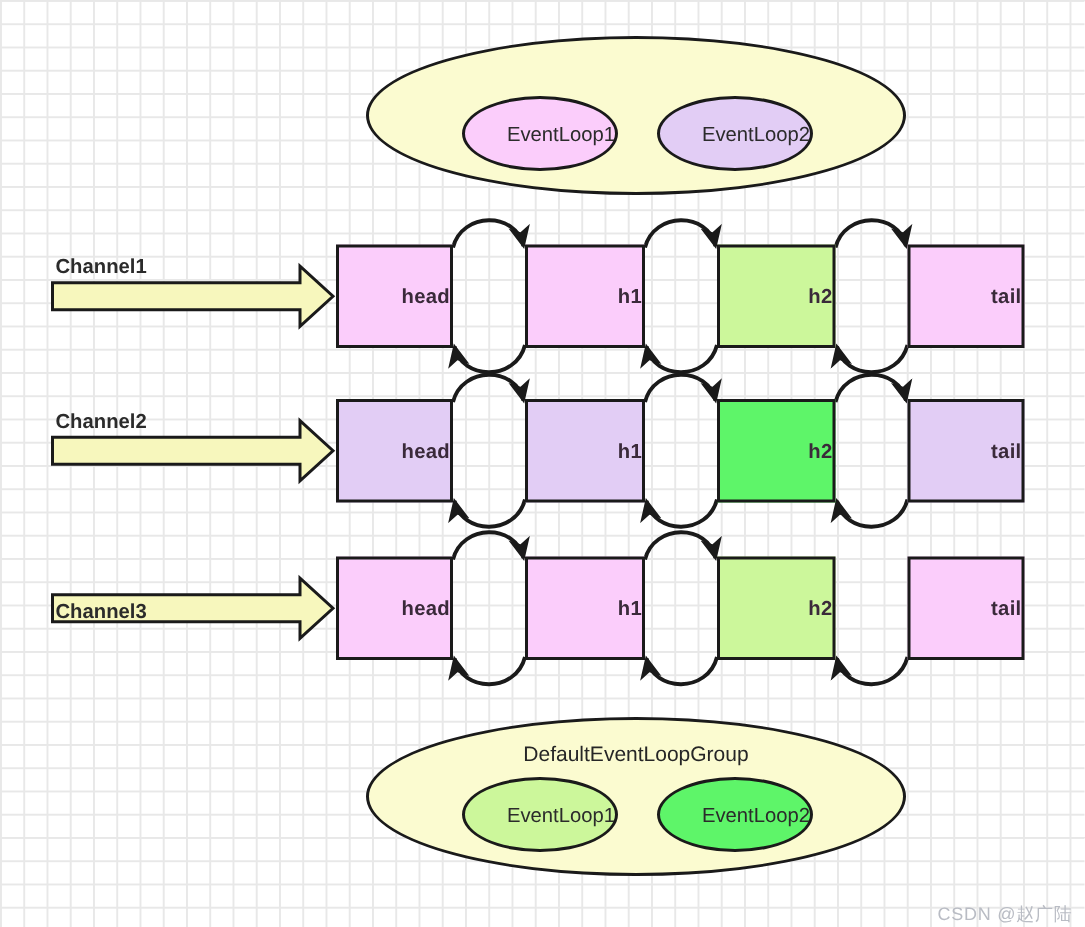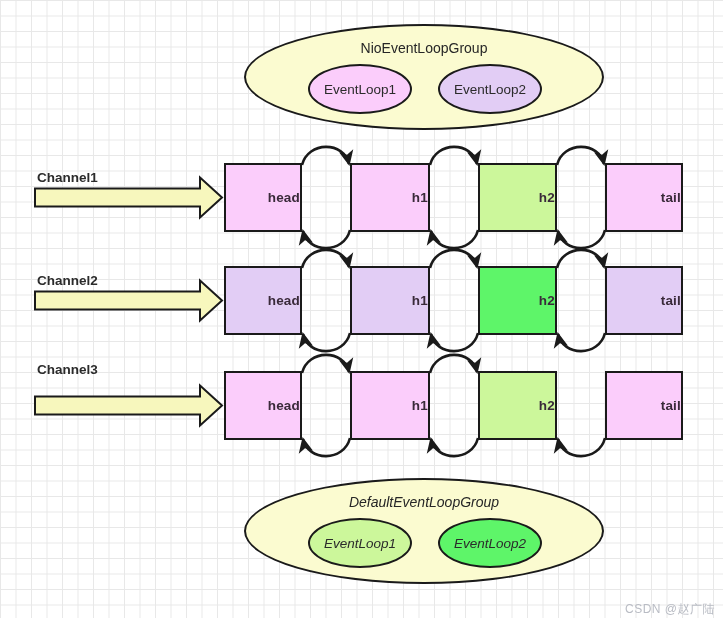--- a/index.html
+++ b/index.html
@@ -65,21 +65,21 @@
     color: #262626;
     font-weight: normal;
   }
   .loop-ellipse {
     position: absolute;
     border: 2px solid #1a1a1a;
     border-radius: 50%;
     box-sizing: border-box;
     display: flex;
     align-items: center;
-    justify-content: center;
+    justify-content: flex-end;
     font-size: 13.5px;
     color: #2b2b2b;
   }
   
   .channel-label {
     position: absolute;
     font-size: 13.5px;
     font-weight: bold;
     color: #2b2b2b;
     white-space: nowrap;
@@ -132,21 +132,20 @@
         <g>
           <path d="M35,291.5 L200,291.5 L200,280.5 L222,300.5 L200,320.5 L200,309.5 L35,309.5 Z" fill="#f7f7bd" stroke="#1a1a1a" stroke-width="2" stroke-linejoin="miter"></path>
         </g>
         <g>
           <path d="M35,396.5 L200,396.5 L200,385.5 L222,405.5 L200,425.5 L200,414.5 L35,414.5 Z" fill="#f7f7bd" stroke="#1a1a1a" stroke-width="2" stroke-linejoin="miter"></path>
         </g>
       </g>
   </svg>
 
   <div class="group-ellipse" style="left:244px; top:24px; width:360px; height:106px;">
-    <div class="group-title">NioEventLoopGroup</div>
     <div class="loop-ellipse" style="left:62px; top:38px; width:104px; height:50px; background:#fbcdfb;">
       <span>EventLoop1</span>
     </div>
     <div class="loop-ellipse" style="left:192px; top:38px; width:104px; height:50px; background:#e2cdf5;">
       <span>EventLoop2</span>
     </div>
   </div>
 
   <div class="channel-label" style="left:37px; top:170px;">Channel1</div>
   <div class="hbox" style="left:224px; top:163px; width:78px; height:69px; background:#fbcdfb;">
@@ -169,35 +168,35 @@
   <div class="hbox" style="left:350px; top:266px; width:80px; height:69px; background:#e2cdf5;">
     <span>h1</span>
   </div>
   <div class="hbox" style="left:478px; top:266px; width:79px; height:69px; background:#5ef569;">
     <span>h2</span>
   </div>
   <div class="hbox" style="left:605px; top:266px; width:78px; height:69px; background:#e2cdf5;">
     <span>tail</span>
   </div>
 
-  <div class="channel-label" style="left:37px; top:362px;">Channel3</div>
+  <div class="channel-label" style="left:37px; top:400px;">Channel3</div>
   <div class="hbox" style="left:224px; top:371px; width:78px; height:69px; background:#fbcdfb;">
     <span>head</span>
   </div>
   <div class="hbox" style="left:350px; top:371px; width:80px; height:69px; background:#fbcdfb;">
     <span>h1</span>
   </div>
   <div class="hbox" style="left:478px; top:371px; width:79px; height:69px; background:#ccf79b;">
     <span>h2</span>
   </div>
   <div class="hbox" style="left:605px; top:371px; width:78px; height:69px; background:#fbcdfb;">
     <span>tail</span>
   </div>
 
-  <div class="group-ellipse" style="left:244px; top:478px; width:360px; height:106px;font-style:italic;">
+  <div class="group-ellipse" style="left:244px; top:478px; width:360px; height:106px;">
     <div class="group-title">DefaultEventLoopGroup</div>
     <div class="loop-ellipse" style="left:62px; top:38px; width:104px; height:50px; background:#ccf79b;">
       <span>EventLoop1</span>
     </div>
     <div class="loop-ellipse" style="left:192px; top:38px; width:104px; height:50px; background:#5ef569;">
       <span>EventLoop2</span>
     </div>
   </div>
 
   <div class="watermark">CSDN @赵广陆</div>

